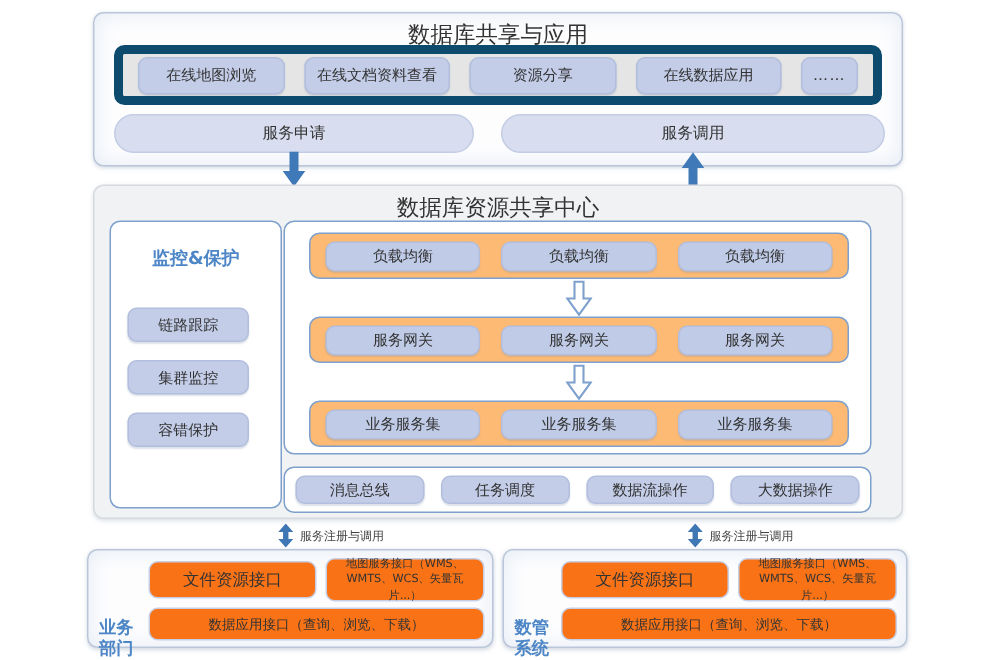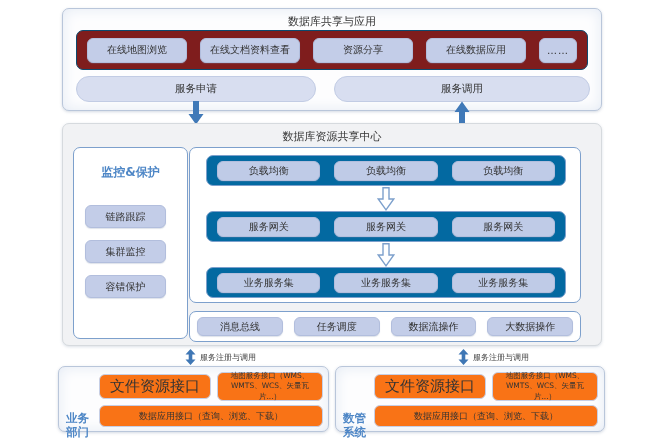--- a/index.html
+++ b/index.html
@@ -4,23 +4,23 @@
 <style>
   html,body{margin:0;padding:0;background:#fff;}
   .canvas{position:relative;width:660px;height:440px;background:#ffffff;
           font-family:"DejaVu Sans",sans-serif;color:#3a3a3a;overflow:hidden;}
   .sec{position:absolute;border-radius:7px;box-sizing:border-box;}
   
   .glow{background:#fdfdfe;border:1px solid #b9c6da;
         box-shadow:inset 0 0 14px #e3eaf4, 0 1px 3px rgba(110,130,160,.30);}
   .top-sec{left:62px;top:8px;width:540px;height:103px;}
   .sec-title{position:absolute;left:0;top:5px;width:100%;text-align:center;
-             font-size:11px;color:#333;}
+             font-size:15px;color:#333;}
   .apps-box{position:absolute;left:13px;top:21px;width:512px;height:40px;
-            background:#7f1d1d;border:1px solid #0c4a6e;border-radius:7px;
+            background:#e5e5e5;border:6px solid #0c4a6e;border-radius:7px;
             box-sizing:border-box;display:flex;align-items:center;gap:13px;padding:0 10px;}
   .btn{background:#c3cde8;border:1px solid #b2bedd;border-radius:6px;
        display:flex;align-items:center;justify-content:center;
        font-size:10px;color:#333;box-shadow:0 1px 1px rgba(120,140,170,.25);
        box-sizing:border-box;white-space:nowrap;}
   .app-btn{flex:1;height:25px;}
   .app-btn.more{flex:0 0 38px;letter-spacing:1px;}
   .bar{position:absolute;height:26px;background:#d8def0;border:1px solid #c2cce4;
        border-radius:13px;display:flex;align-items:center;justify-content:center;
        font-size:10.5px;color:#333;box-sizing:border-box;}
@@ -28,38 +28,38 @@
   .mid-sec{left:62px;top:123px;width:540px;height:223px;background:#f1f2f4;
            border:1px solid #d6dade;box-shadow:0 1px 3px rgba(110,130,160,.25);}
   .panel{position:absolute;background:#fff;border:1px solid #7da0cc;border-radius:7px;
          box-sizing:border-box;}
   .monitor{left:10px;top:23px;width:115px;height:192px;}
   .m-title{position:absolute;top:16px;left:0;width:100%;text-align:center;
            font-size:12px;font-weight:bold;color:#4d86c6;}
   .m-btn{position:absolute;left:11px;width:81px;height:23px;}
   .rpanel{left:126px;top:23px;width:392px;height:156px;}
   .row-box{position:absolute;left:16px;width:360px;height:31px;
-           background:#0369a1;border:1px solid #7da0cc;border-radius:7px;
+           background:#fdba74;border:1px solid #7da0cc;border-radius:7px;
            box-sizing:border-box;display:flex;align-items:center;gap:14px;padding:0 10px;}
   .row-btn{flex:1;height:20px;background:#bfcbe7;}
   .bus-box{left:126px;top:187px;width:392px;height:31px;display:flex;align-items:center;
            gap:11px;padding:0 7px;}
   .bus-btn{flex:1;height:19px;}
   .arrow{position:absolute;}
   .reg-label{position:absolute;font-size:8px;color:#444;white-space:nowrap;}
   
   .bot-sec{top:366px;height:66px;}
   .bot-left{left:58px;width:271px;}
   .bot-right{left:335px;width:270px;}
   .v-label{position:absolute;left:7px;top:5px;width:27px;font-size:11.5px;
            font-weight:bold;color:#4d86c6;line-height:13.8px;word-break:break-all;margin-top:40px;}
   .if-btn{position:absolute;background:#f97316;border:1px solid #c6cfe6;border-radius:6px;
           display:flex;align-items:center;justify-content:center;text-align:center;
           color:#333;box-sizing:border-box;}
-  .file-if{left:40px;top:7px;width:112px;height:25px;font-size:15px;}
+  .file-if{left:40px;top:7px;width:112px;height:25px;font-size:11px;}
   .map-if{left:158px;top:5px;width:106px;height:29px;font-size:7.5px;line-height:1.35;padding:1px 3px;}
   .data-if{left:40px;top:38px;width:224px;height:22px;font-size:9px;}
   .bot-right .file-if{left:38px;}
   .bot-right .map-if{left:156px;}
   .bot-right .data-if{left:38px;}
 </style>
 </head>
 <body>
 
 <div class="canvas">

